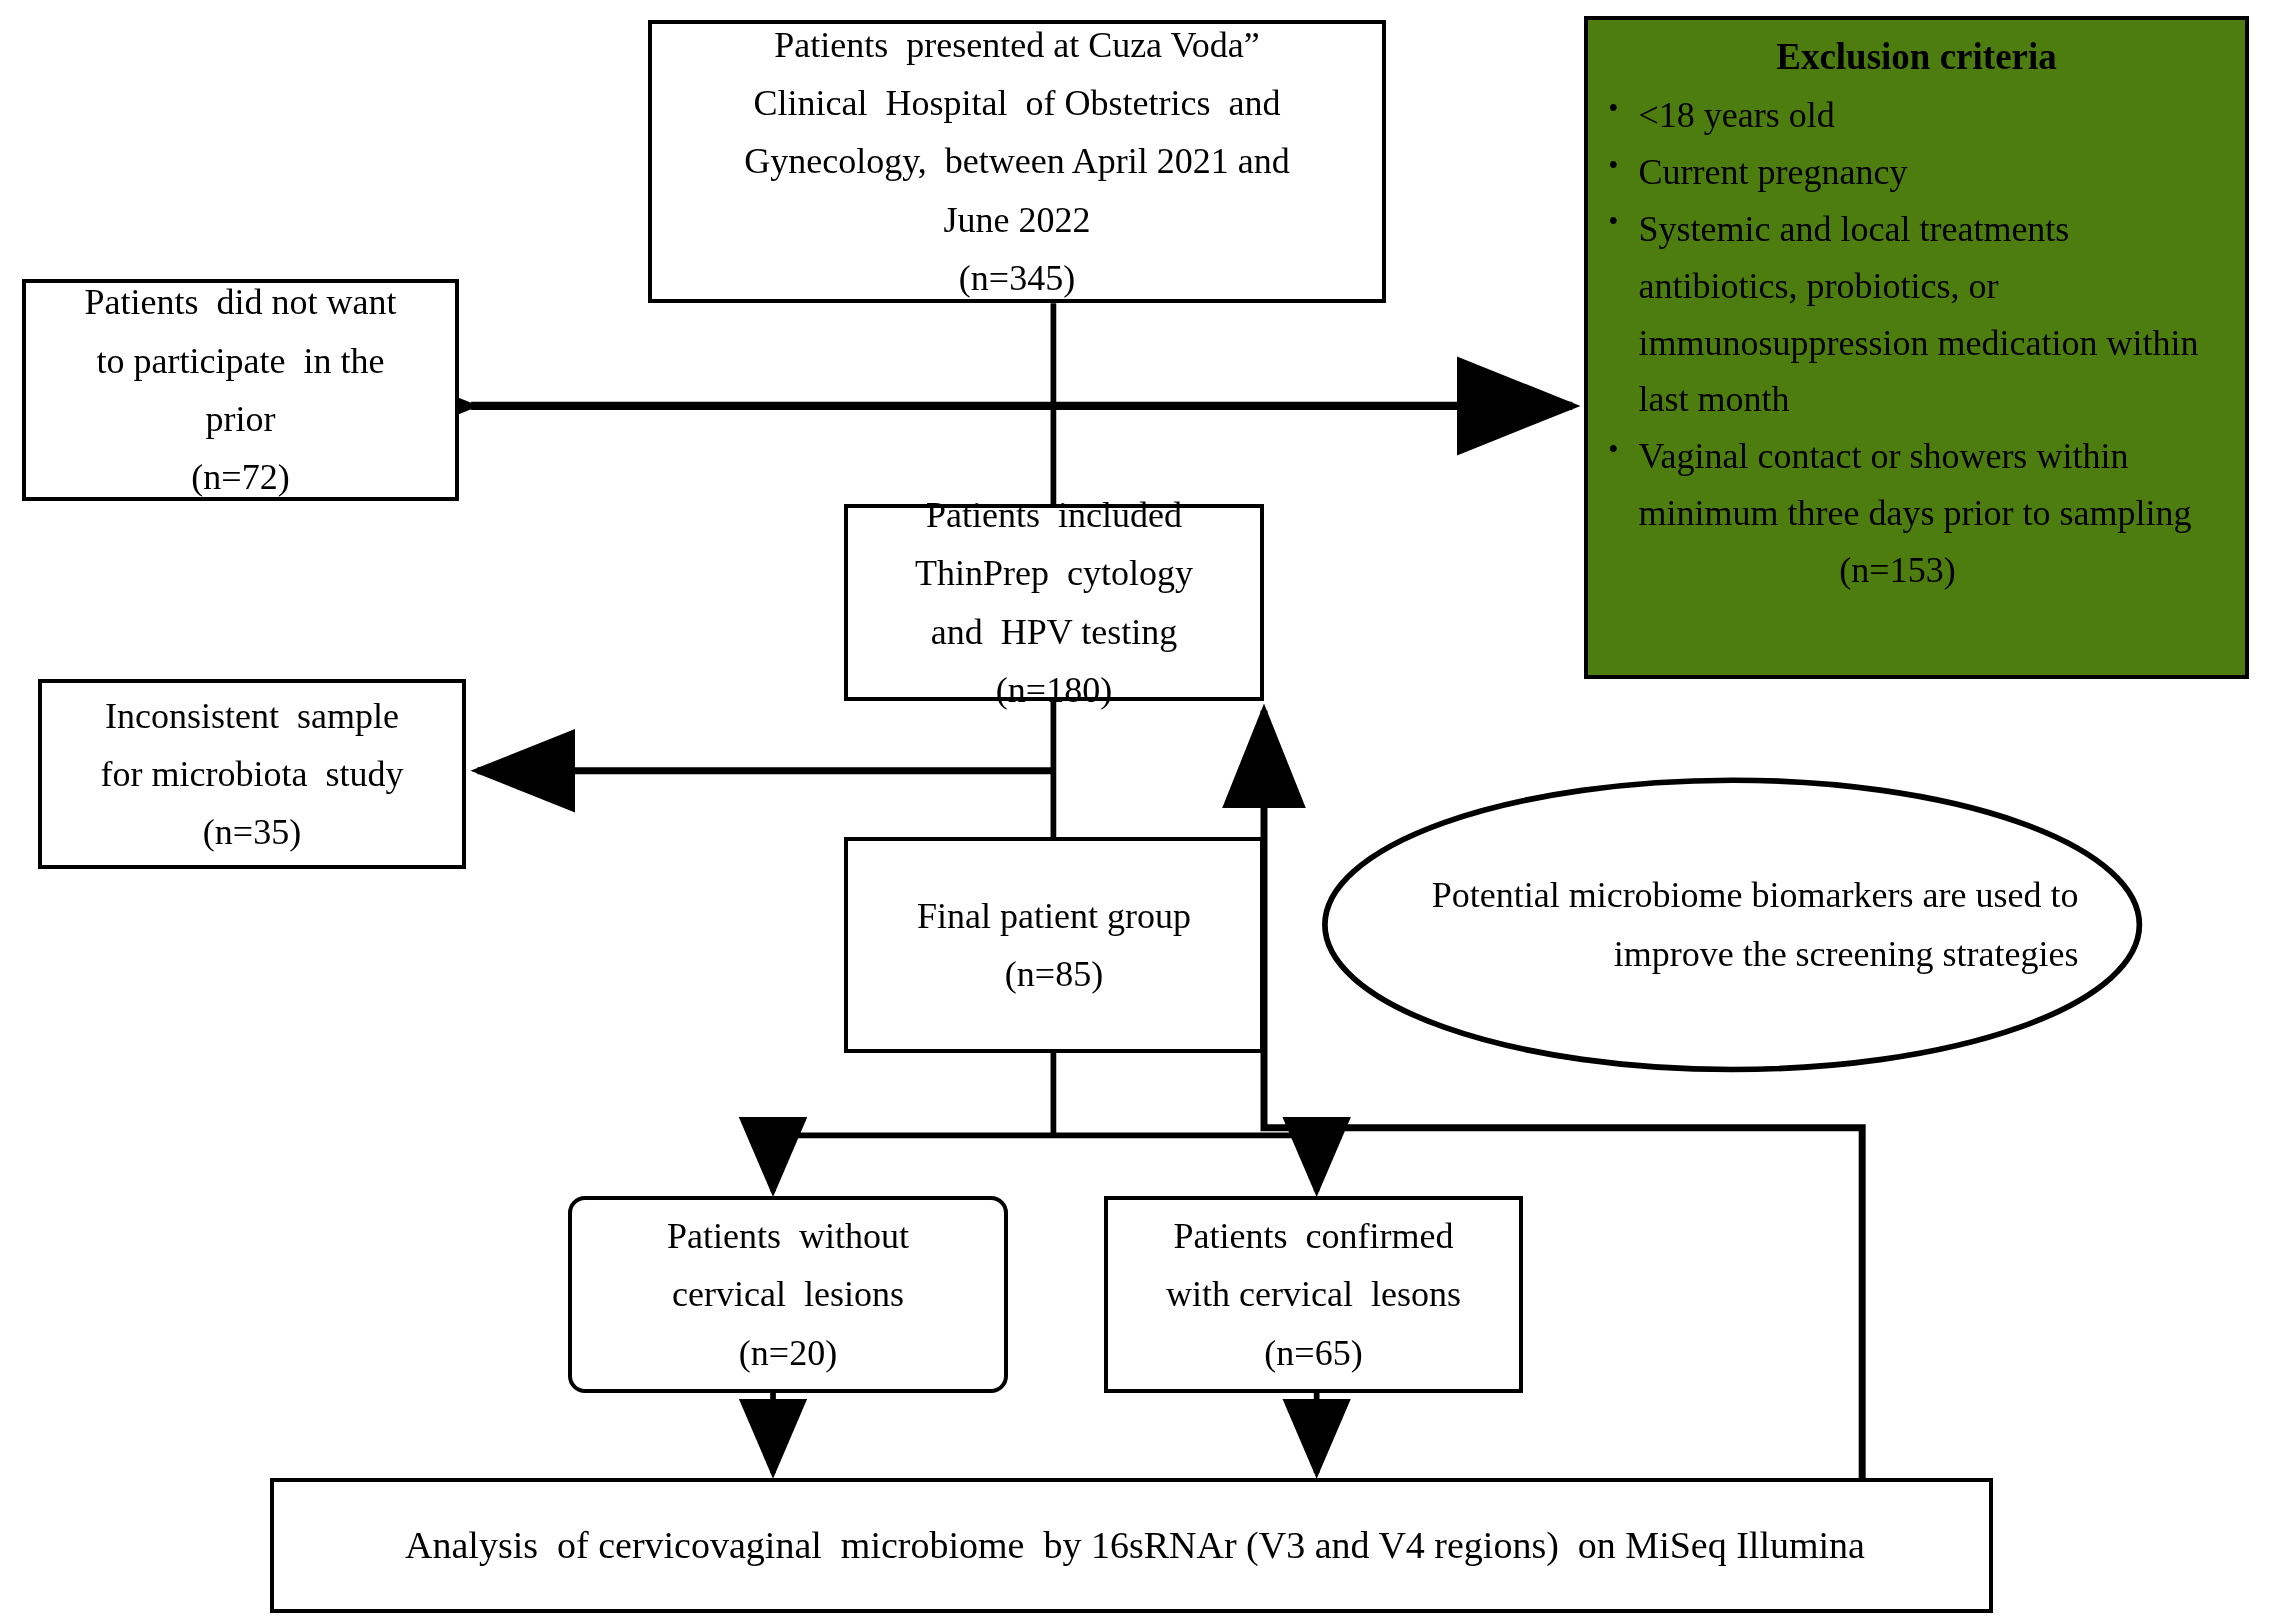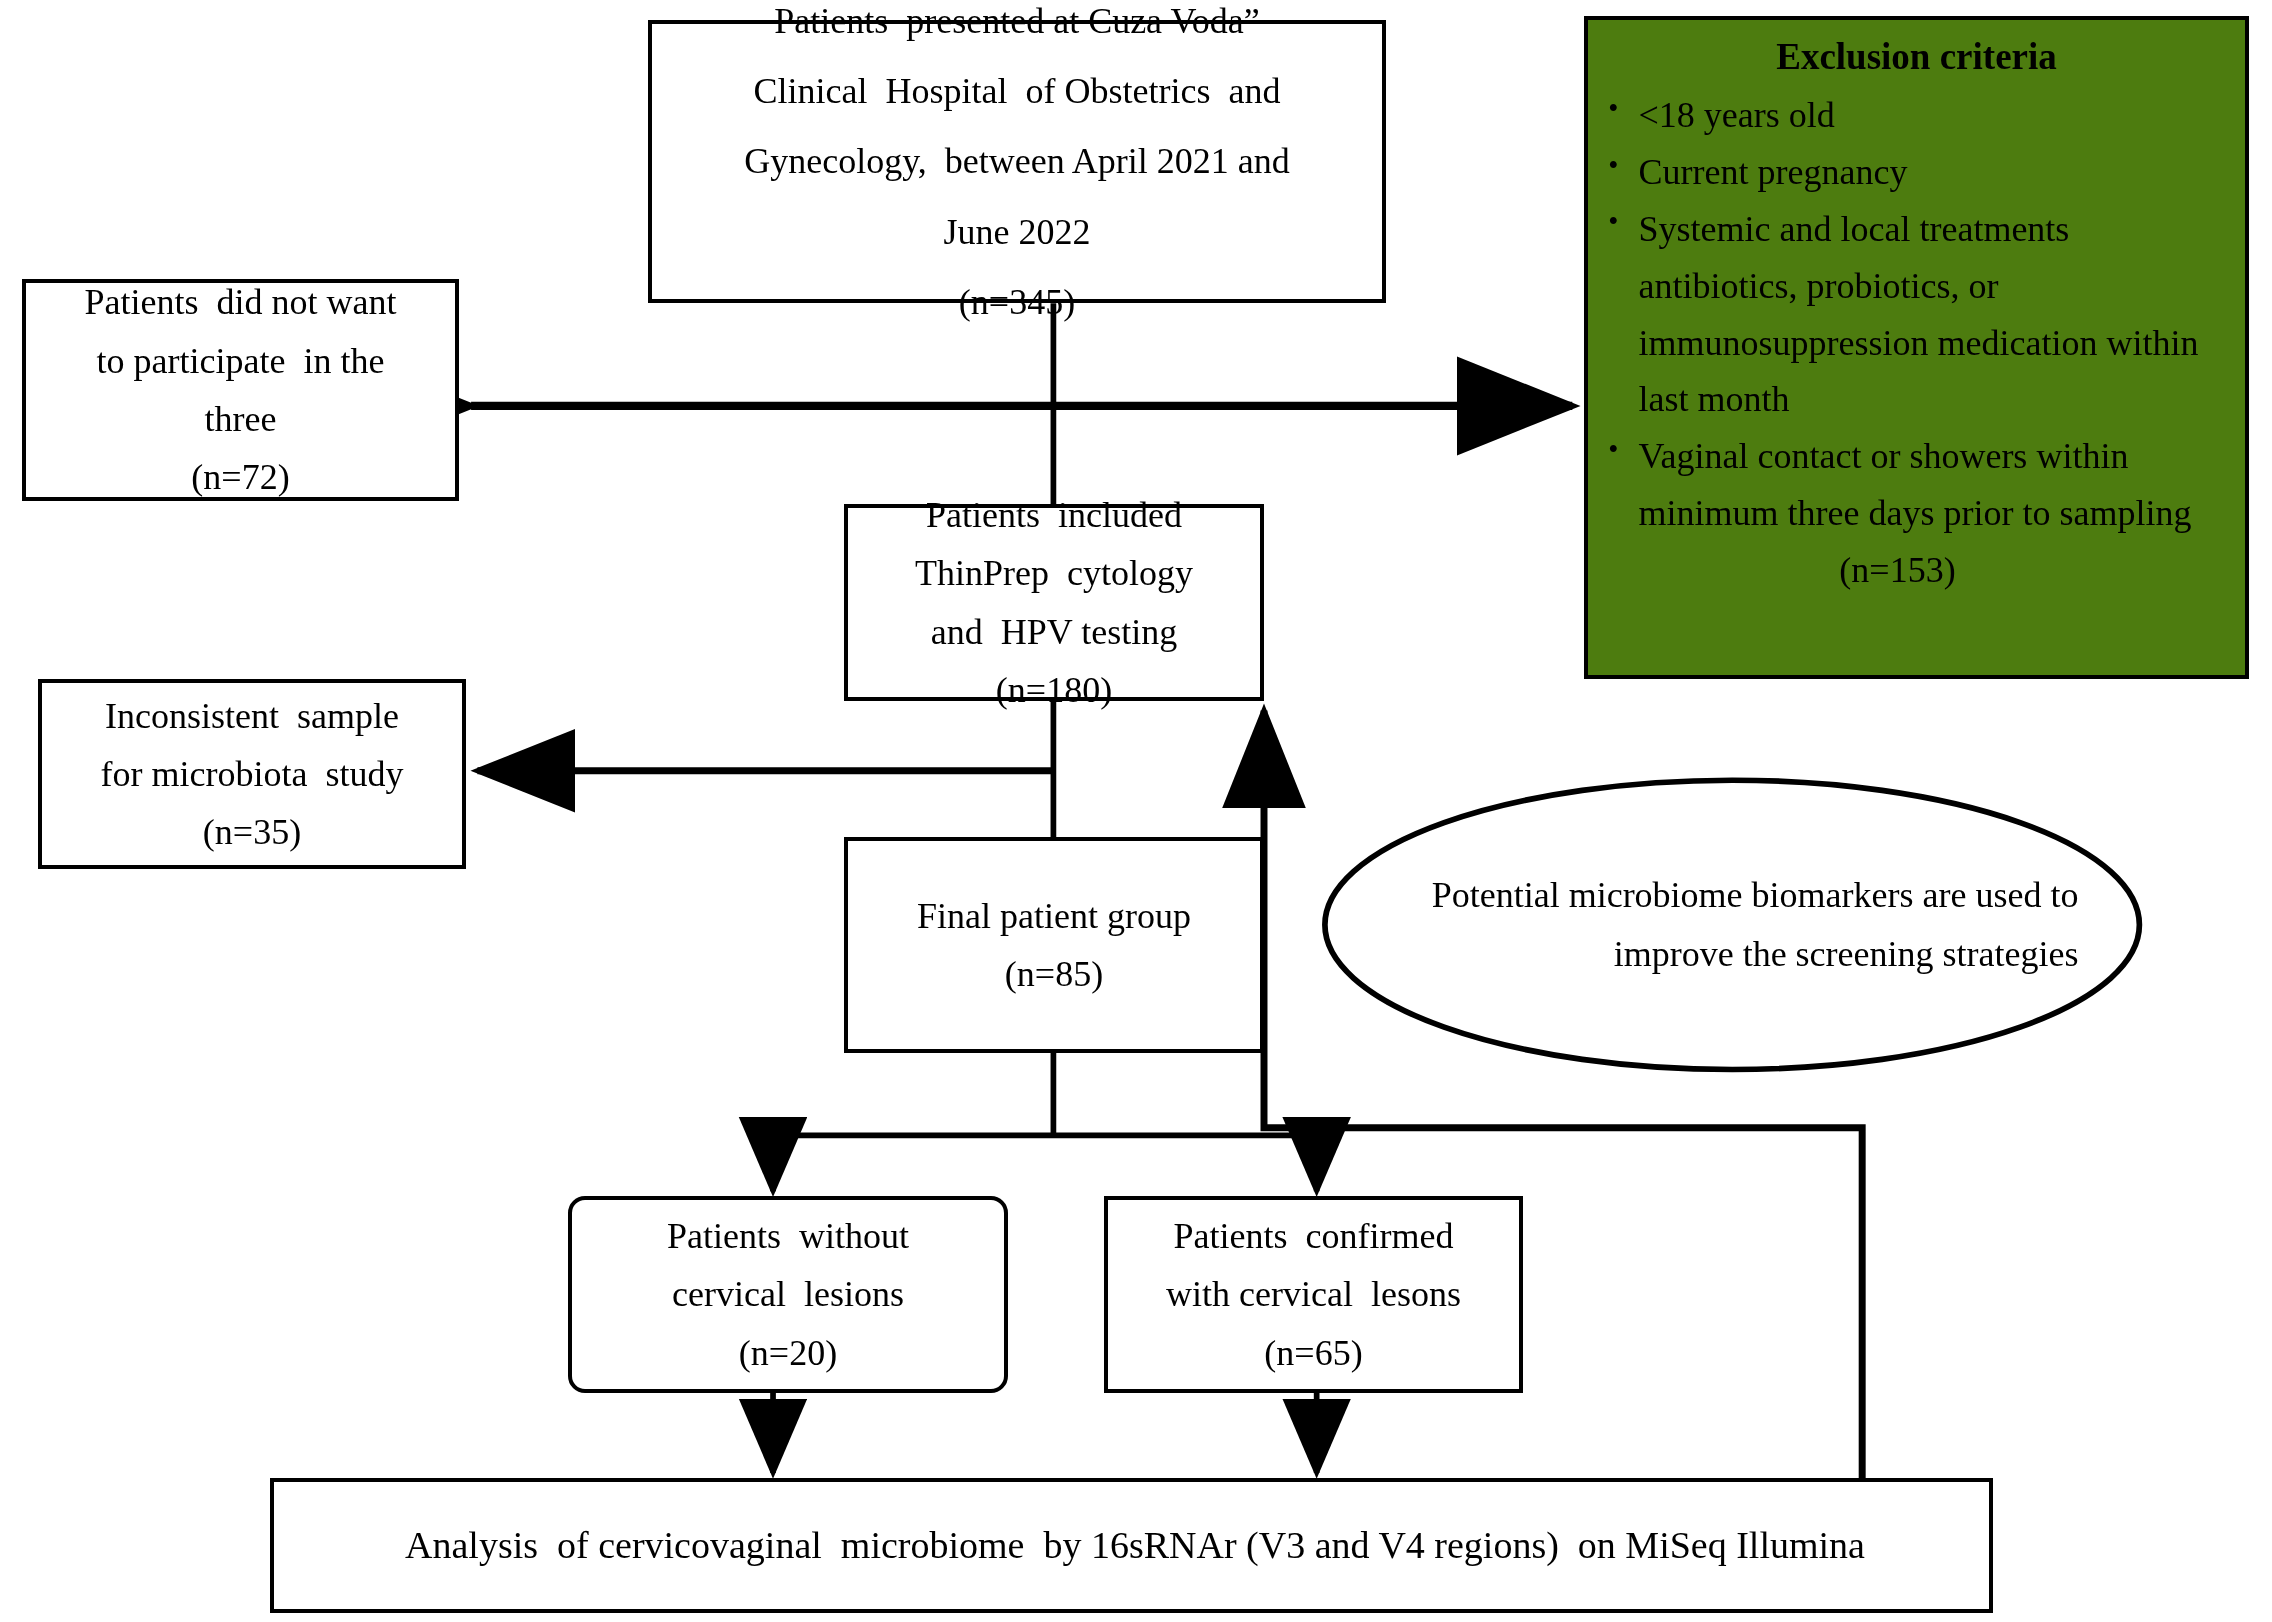--- a/index.html
+++ b/index.html
@@ -57,21 +57,21 @@
     <line x1="1218" y1="1790" x2="2075" y2="1790" stroke="#000" stroke-width="9"></line>
     <line x1="1218" y1="1790" x2="1218" y2="1878" stroke="#000" stroke-width="9" marker-end="url(#ah)"></line>
     <line x1="2075" y1="1790" x2="2075" y2="1878" stroke="#000" stroke-width="9" marker-end="url(#ah)"></line>
 
     <line x1="1218" y1="2195" x2="1218" y2="2322" stroke="#000" stroke-width="9" marker-end="url(#ah)"></line>
     <line x1="2075" y1="2195" x2="2075" y2="2322" stroke="#000" stroke-width="9" marker-end="url(#ah)"></line>
 
     <ellipse cx="2730" cy="1458" rx="642" ry="228" fill="#ffffff" stroke="#000000" stroke-width="9"></ellipse>
   </svg>
 
-  <div class="node boxed t-main" style="left:648px;top:20px;width:738px;height:283px;gap:12px;">
+  <div class="node boxed t-main" style="left:648px;top:20px;width:738px;height:283px;">
     <span class="ln">Patients  presented at Cuza Voda”</span>
     <span class="ln">Clinical  Hospital  of Obstetrics  and</span>
     <span class="ln">Gynecology,  between April 2021 and</span>
     <span class="ln">June 2022</span>
     <span class="ln">(n=345)</span>
   </div>
 
   <div class="bullets" style="left:1584px;top:16px;width:665px;height:663px;">
     <div class="ttl">Exclusion criteria</div>
     <ul>
@@ -91,21 +91,21 @@
         <span class="bul">•</span>
         <span>Vaginal  contact  or showers within  minimum  three  days prior to sampling</span>
       </li>
     </ul>
     <div class="tail">(n=153)</div>
   </div>
 
   <div class="node boxed t-main" style="left:22px;top:279px;width:437px;height:222px;">
     <span class="ln">Patients  did not want</span>
     <span class="ln">to participate  in the</span>
-    <span class="ln">three</span>
+    <span class="ln">prior</span>
     <span class="ln">(n=72)</span>
   </div>
 
   <div class="node boxed t-main" style="left:844px;top:504px;width:420px;height:197px;">
     <span class="ln">Patients  included</span>
     <span class="ln">ThinPrep  cytology</span>
     <span class="ln">and  HPV testing</span>
     <span class="ln">(n=180)</span>
   </div>
 

